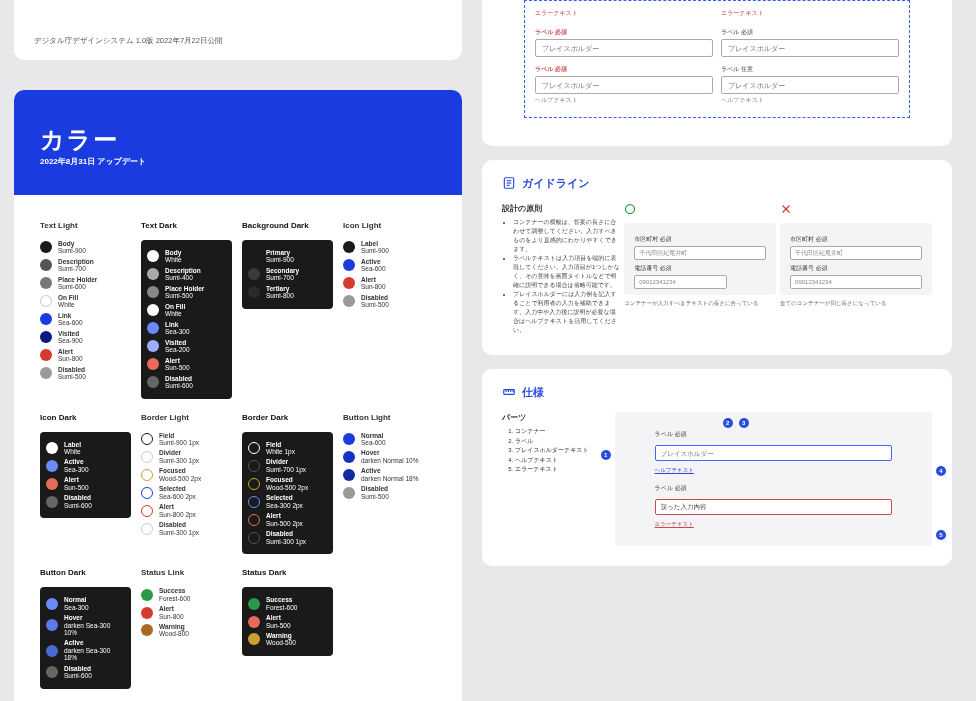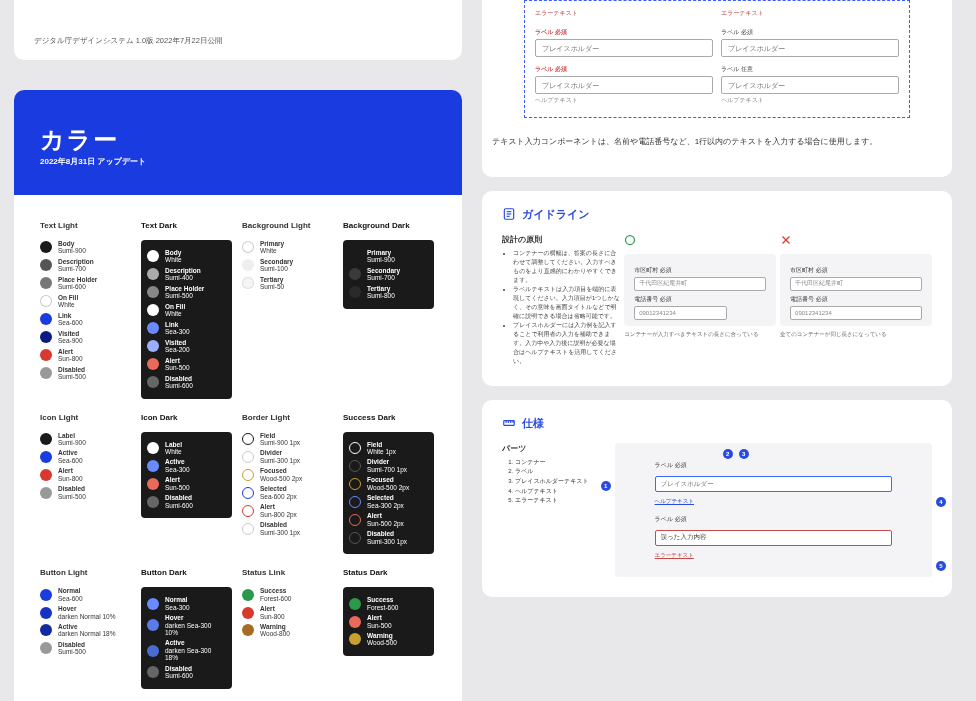--- a/index.html
+++ b/index.html
@@ -81,21 +81,21 @@
   .right-p {
     font-size: 8px; color: #333; margin: 18px 0 0 10px; line-height: 1.6;
   }
 
   .right-card {
     background: #fff;
     border-radius: 10px;
     margin-top: 14px;
     padding: 16px 20px 20px;
   }
-  .sec-head { display: flex; align-items: center; gap: 6px; color: #2a4be0; font-weight: 700; font-size: 11px; margin-bottom: 4px; }
+  .sec-head { display: flex; gap: 6px; color: #2a4be0; font-weight: 700; font-size: 11px; margin-bottom: 4px; }
   .sec-head .icon { width: 14px; height: 14px; }
 
   .guideline-body { display: flex; gap: 4px; margin-top: 12px; }
   .gl-left { width: 28%; }
   .gl-left h4 { font-size: 8px; font-weight: 700; }
   .gl-left ul { list-style: disc; padding-left: 11px; margin-top: 4px; }
   .gl-left li { font-size: 6px; line-height: 1.5; color: #444; }
 
   .gl-ex { width: 36%; }
   .gl-ex .mark { width: 12px; height: 12px; margin-bottom: 6px; }
@@ -209,37 +209,20 @@
               <div class="sw">
                 <span class="dot" style="background: rgb(232, 106, 90);"></span>
                 <span class="t"><b>Alert</b>Sun-500</span>
               </div>
               <div class="sw">
                 <span class="dot" style="background: rgb(102, 102, 102);"></span>
                 <span class="t"><b>Disabled</b>Sumi-600</span>
               </div>
             </div>
           </div>
-          <div class="col-group light">
-            <h3>Background Light</h3>
-            <div class="swatches">
-              <div class="sw">
-                <span class="dot" style="background: rgb(255, 255, 255); box-shadow: rgb(204, 204, 204) 0px 0px 0px 1px inset;"></span>
-                <span class="t"><b>Primary</b>White</span>
-              </div>
-              <div class="sw">
-                <span class="dot" style="background: rgb(238, 238, 238);"></span>
-                <span class="t"><b>Secondary</b>Sumi-100</span>
-              </div>
-              <div class="sw">
-                <span class="dot" style="background: rgb(245, 245, 245); box-shadow: rgb(221, 221, 221) 0px 0px 0px 1px inset;"></span>
-                <span class="t"><b>Tertiary</b>Sumi-50</span>
-              </div>
-            </div>
-          </div>
           <div class="col-group dark">
             <h3>Background Dark</h3>
             <div class="swatches">
               <div class="sw">
                 <span class="dot" style="background: rgb(26, 26, 26);"></span>
                 <span class="t"><b>Primary</b>Sumi-900</span>
               </div>
               <div class="sw">
                 <span class="dot" style="background: rgb(58, 58, 58);"></span>
                 <span class="t"><b>Secondary</b>Sumi-700</span>
@@ -315,21 +298,21 @@
                 <span class="ring" style="border-color: rgb(214, 58, 46);"></span>
                 <span class="t"><b>Alert</b>Sun-800 2px</span>
               </div>
               <div class="sw">
                 <span class="ring" style="border-color: rgb(204, 204, 204);"></span>
                 <span class="t"><b>Disabled</b>Sumi-300 1px</span>
               </div>
             </div>
           </div>
           <div class="col-group dark">
-            <h3>Success Dark</h3>
+            <h3>Border Dark</h3>
             <div class="swatches">
               <div class="sw">
                 <span class="ring" style="border-color: rgb(255, 255, 255);"></span>
                 <span class="t"><b>Field</b>White 1px</span>
               </div>
               <div class="sw">
                 <span class="ring" style="border-color: rgb(85, 85, 85);"></span>
                 <span class="t"><b>Divider</b>Sumi-700 1px</span>
               </div>
               <div class="sw">
@@ -453,21 +436,20 @@
             <input class="f-input" placeholder="プレイスホルダー" style="">
             <div class="f-help">ヘルプテキスト</div>
           </div>
           <div class="fcell">
             <div class="f-label">ラベル 任意</div>
             <input class="f-input" placeholder="プレイスホルダー" style="">
             <div class="f-help">ヘルプテキスト</div>
           </div>
         </div>
       </div>
-      <div class="right-p">テキスト入力コンポーネントは、名前や電話番号など、1行以内のテキストを入力する場合に使用します。</div>
     </div>
 
     <div class="right-card">
       <div class="sec-head">
         <svg class="icon" viewBox="0 0 24 24" fill="none" stroke="#2a4be0" stroke-width="2">
             <rect x="4" y="3" width="16" height="18" rx="2"></rect>
             <line x1="8" y1="8" x2="16" y2="8"></line>
             <line x1="8" y1="12" x2="16" y2="12"></line>
             <line x1="8" y1="16" x2="13" y2="16"></line>
           </svg>

